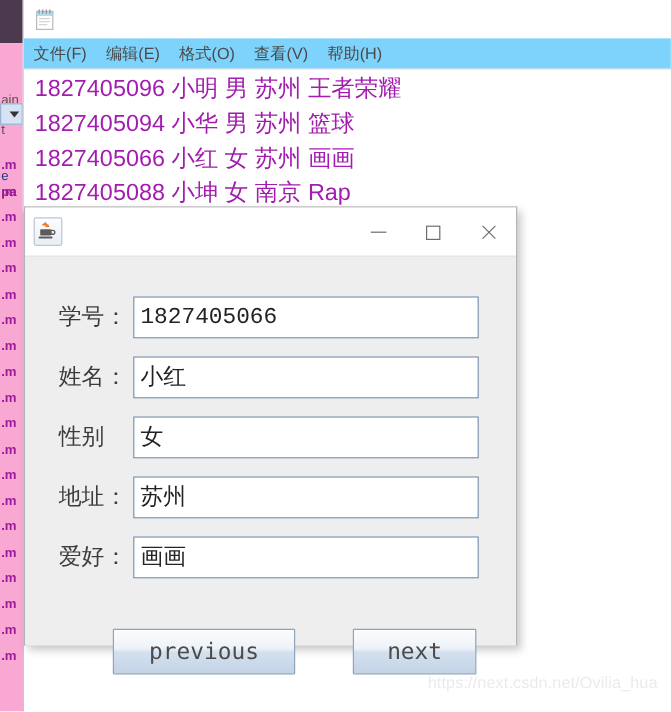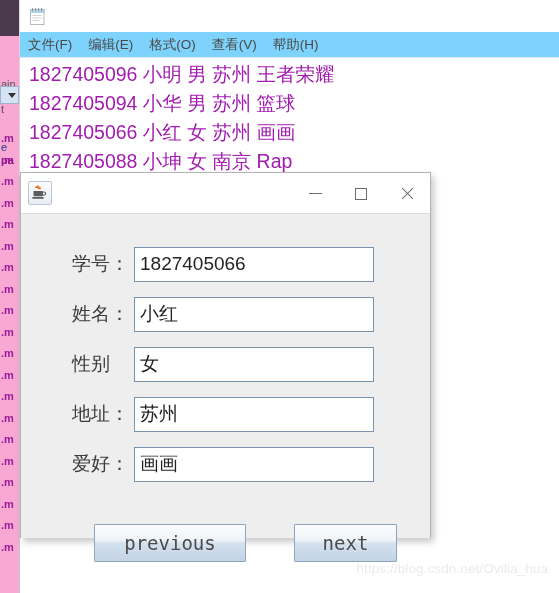--- a/index.html
+++ b/index.html
@@ -225,34 +225,33 @@
     align-items: center;
   }
   .form-label {
     width: 90px;
     padding-left: 28px;
     box-sizing: border-box;
     font-size: 19px;
     color: #3c3c3c;
     font-family: "DejaVu Serif", "Liberation Serif", serif;
     white-space: nowrap;
-    margin-left: 23px;
   }
   .form-input {
-    width: 240px;
+    width: 288px;
     height: 35px;
     background: #ffffff;
     border: 1px solid #7c93ad;
     box-sizing: border-box;
     display: flex;
     align-items: center;
     padding-left: 5px;
     font-size: 19px;
     color: #232323;
-    font-family: Liberation Sans, sans-serif;
+    font-family: Liberation Mono, monospace;
     white-space: nowrap;
     overflow: hidden;
   }
   #dialog-buttons {
     position: absolute;
     left: 0;
     top: 308px;
     width: 100%;
     height: 42px;
     display: flex;
@@ -420,13 +419,13 @@
       <span class="form-input">画画</span>
     </div>
 
     <div id="dialog-buttons">
       <span class="swing-button" id="btn-previous">previous</span>
       <span class="swing-button" id="btn-next">next</span>
     </div>
   </div>
 </div>
 
-<div id="watermark">https://blog.csdn.net/Ovilia_hua</div>
+<div id="watermark">https://next.csdn.net/Ovilia_hua</div>
 
 </body></html>

